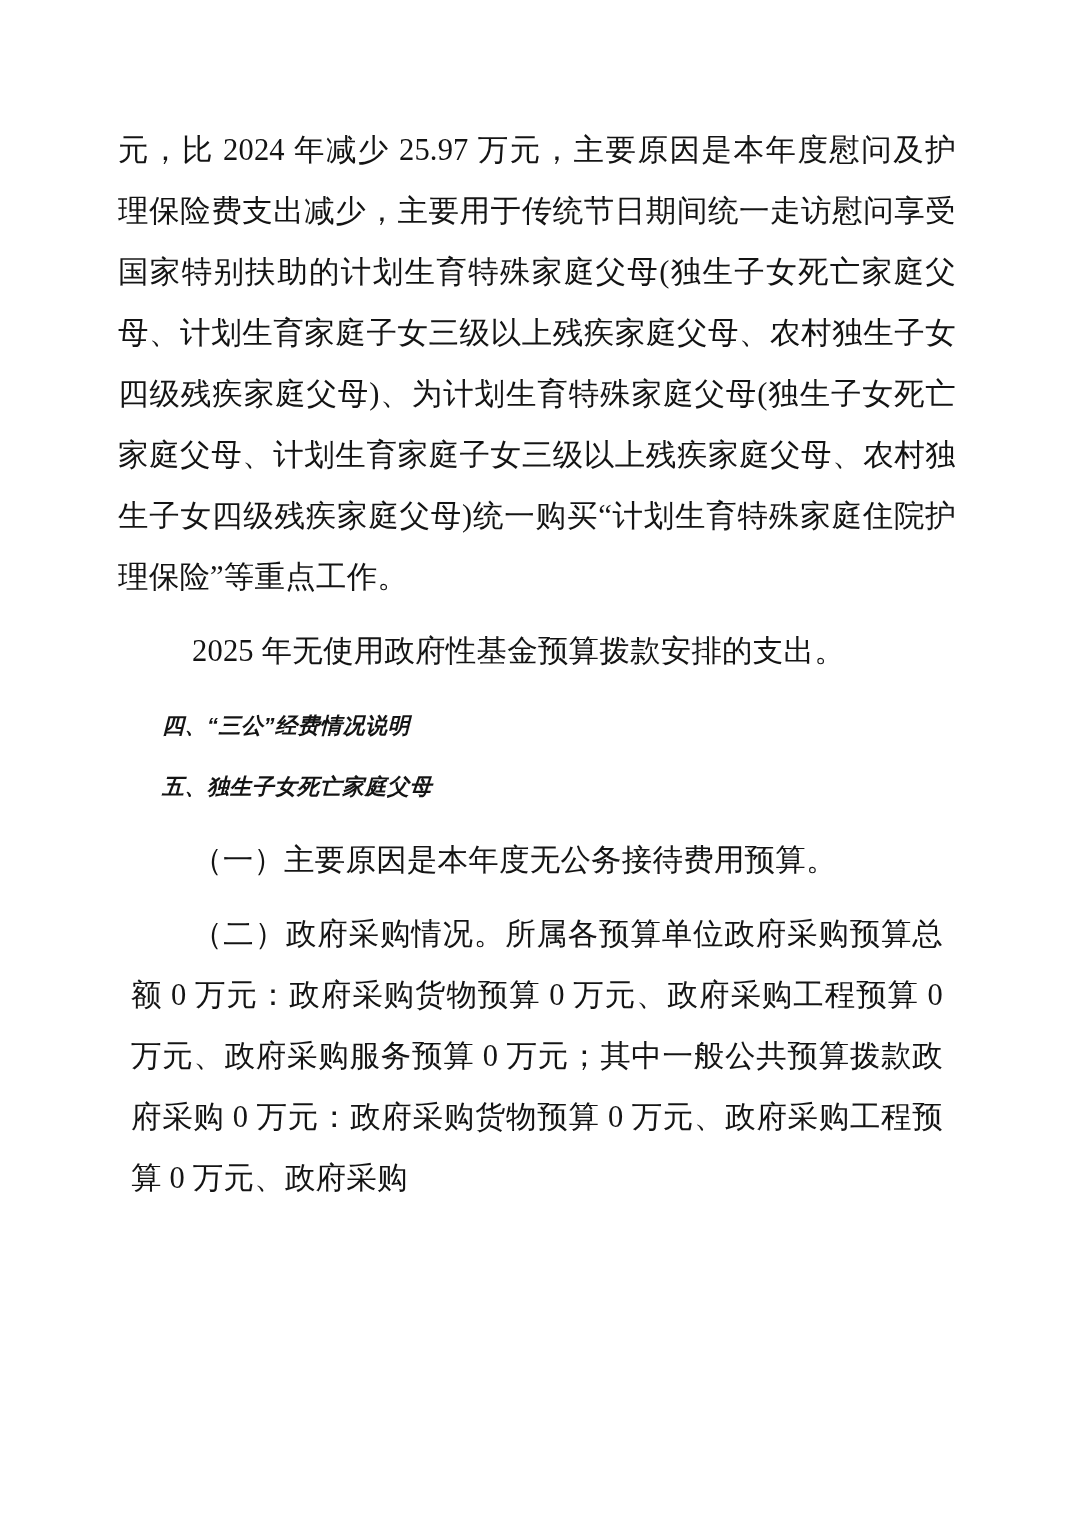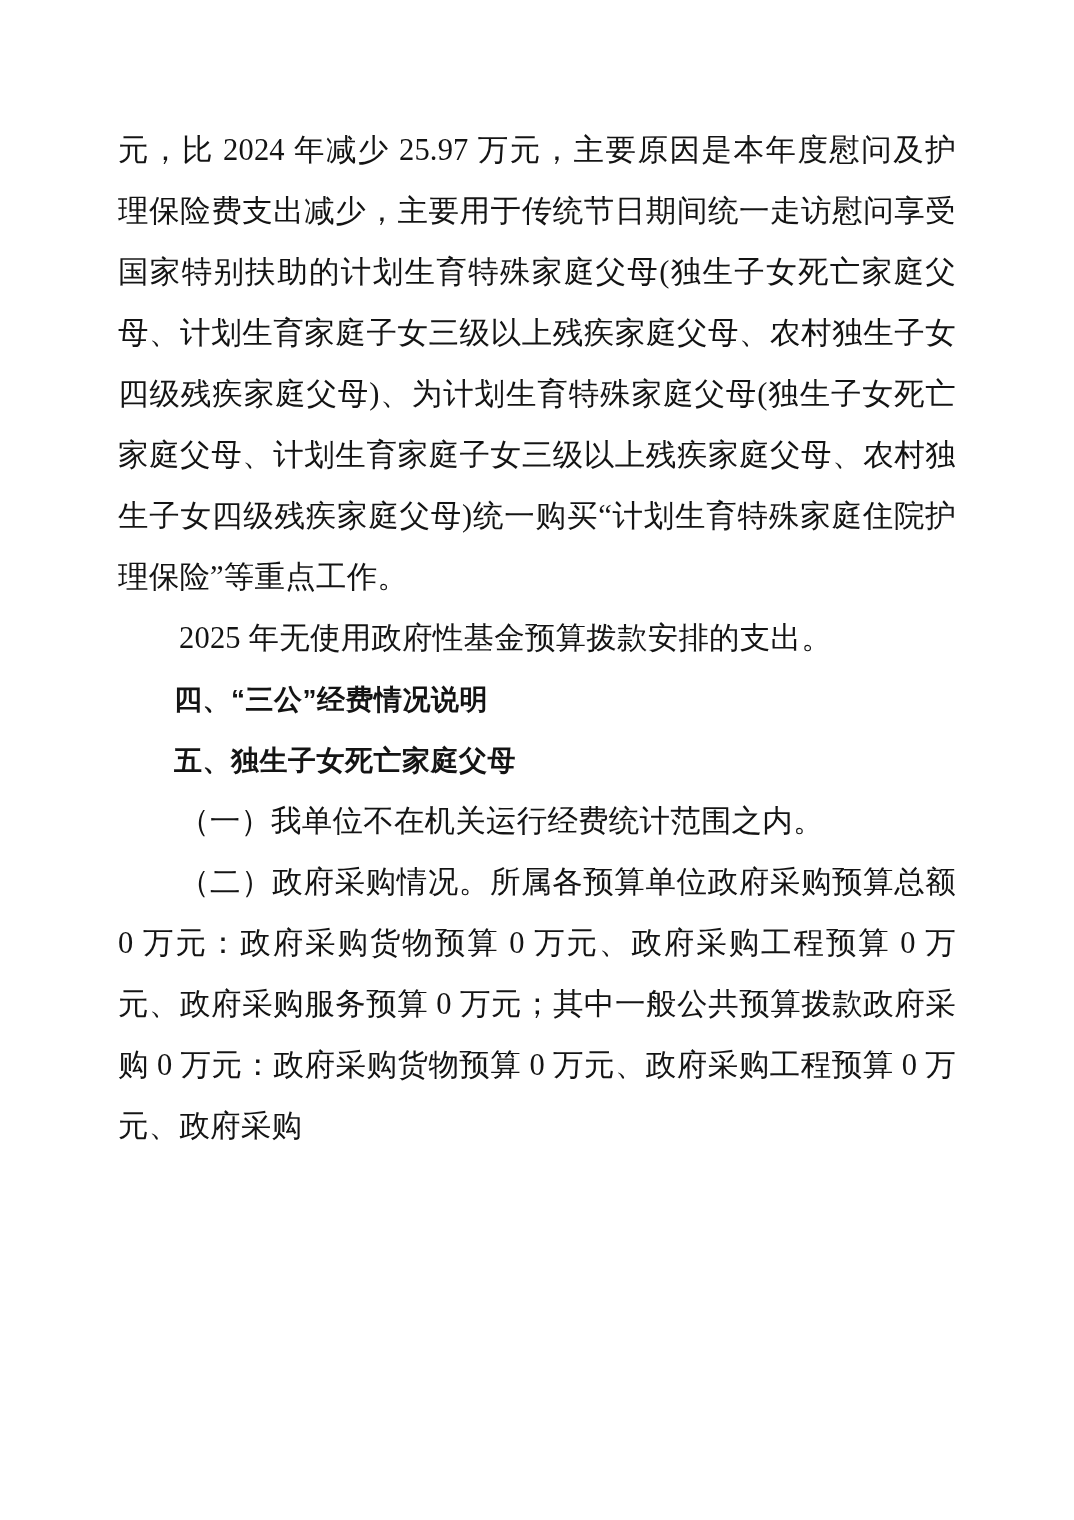--- a/index.html
+++ b/index.html
@@ -27,46 +27,47 @@
     letter-spacing: 0.2px;
     text-align: justify;
     text-justify: inter-ideograph;
     color: #141414;
   }
   p.para {
     margin: 0;
     text-indent: 0;
   }
   p.indent {
-    margin: 0;
+    margin: 13px;
     text-indent: 2em;
   }
   h2.heading {
     margin: 0;
-    font-size: 28px;
+    font-size: 22px;
     line-height: 61px;
     font-weight: bold;
     text-indent: 2em;
     font-family: "Liberation Sans", "DejaVu Sans", sans-serif;
     letter-spacing: 0.5px;
+    font-style: italic;
   }
 </style>
 </head>
 <body>
 
 <div class="page">
   <div class="doc-body">
 
     <p class="para">元，比 2024 年减少 25.97 万元，主要原因是本年度慰问及护理保险费支出减少，主要用于传统节日期间统一走访慰问享受国家特别扶助的计划生育特殊家庭父母(独生子女死亡家庭父母、计划生育家庭子女三级以上残疾家庭父母、农村独生子女四级残疾家庭父母)、为计划生育特殊家庭父母(独生子女死亡家庭父母、计划生育家庭子女三级以上残疾家庭父母、农村独生子女四级残疾家庭父母)统一购买“计划生育特殊家庭住院护理保险”等重点工作。</p>
 
     <p class="indent">2025 年无使用政府性基金预算拨款安排的支出。</p>
 
     <h2 class="heading">四、“三公”经费情况说明</h2>
 
 
     <h2 class="heading">五、独生子女死亡家庭父母</h2>
 
-    <p class="indent">（一）我单位不在机关运行经费统计范围之内。</p>
+    <p class="indent">（一）主要原因是本年度无公务接待费用预算。</p>
 
     <p class="indent">（二）政府采购情况。所属各预算单位政府采购预算总额 0 万元：政府采购货物预算 0 万元、政府采购工程预算 0 万元、政府采购服务预算 0 万元；其中一般公共预算拨款政府采购 0 万元：政府采购货物预算 0 万元、政府采购工程预算 0 万元、政府采购</p>
 
   </div>
 </div>
 
 </body></html>

